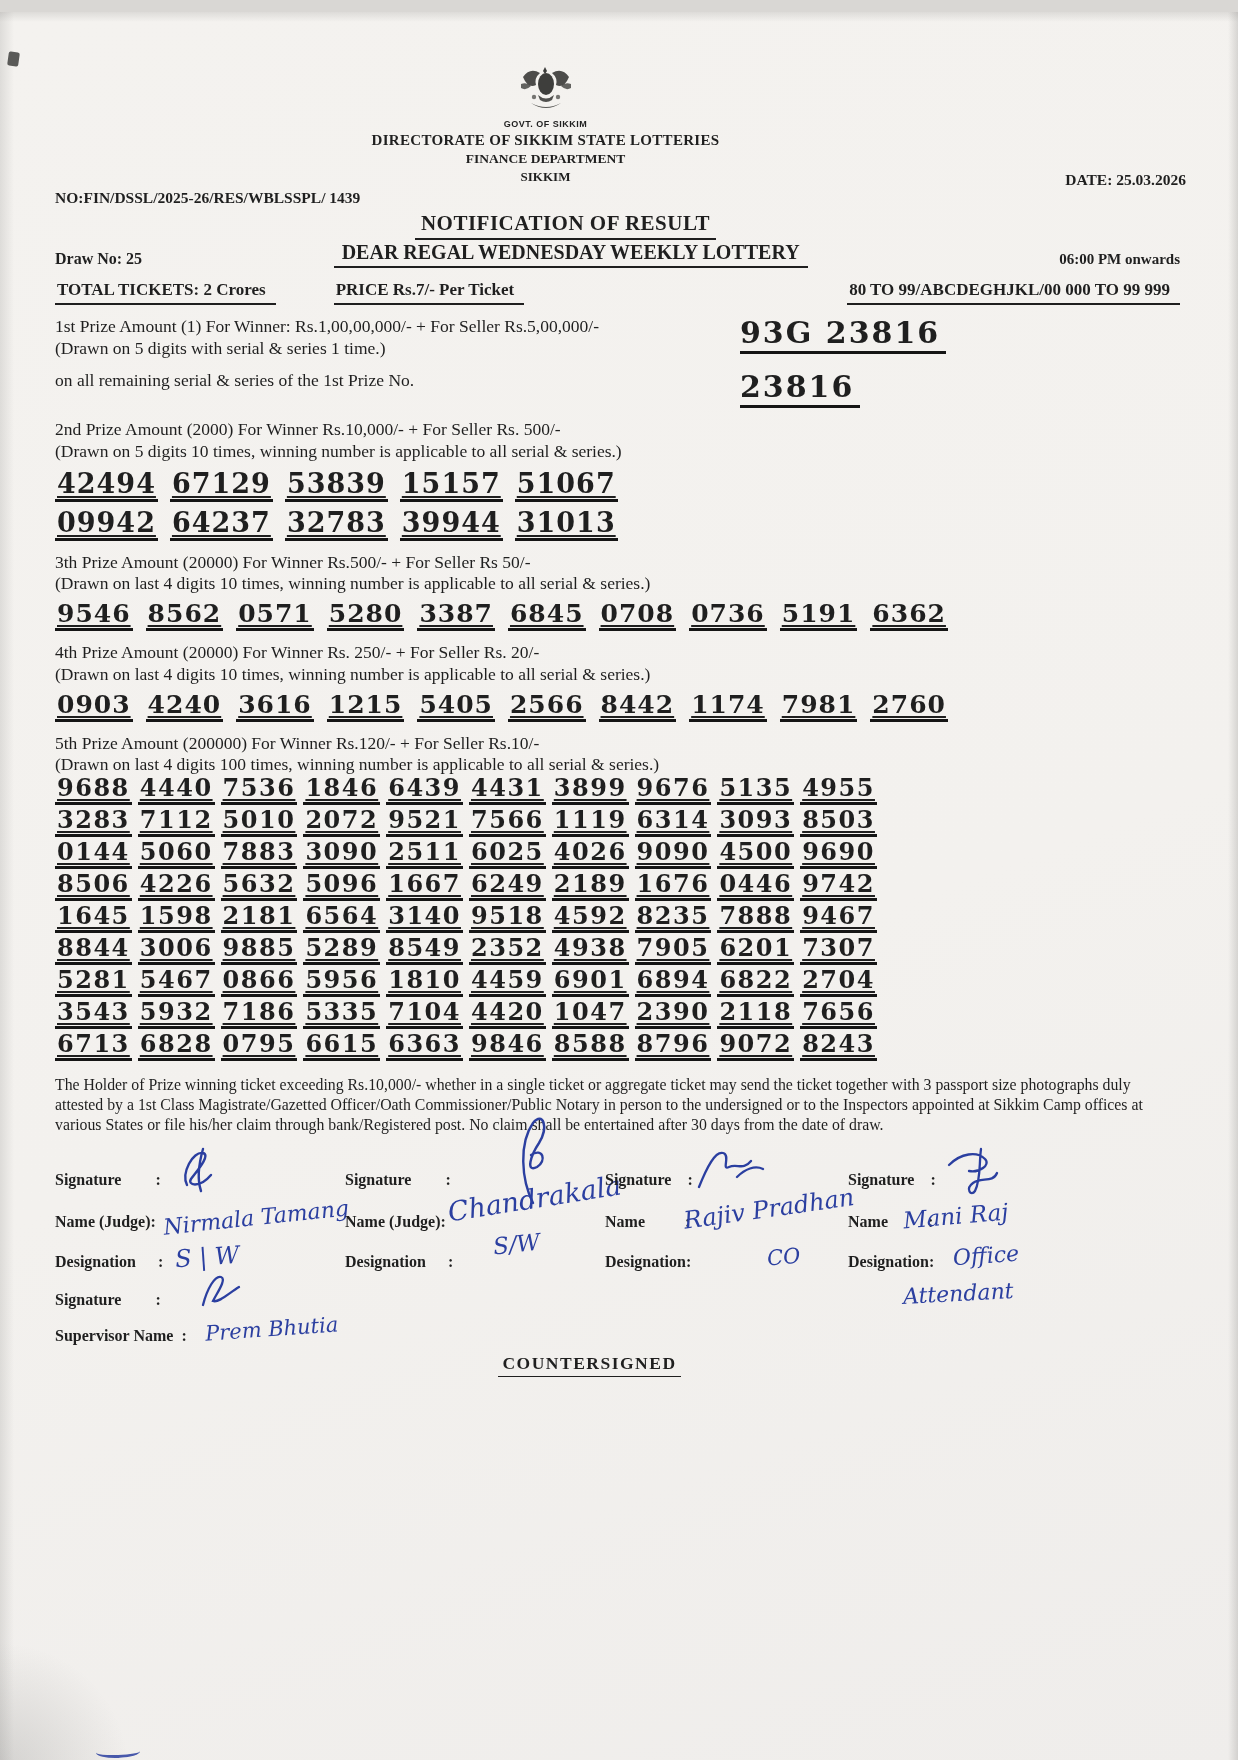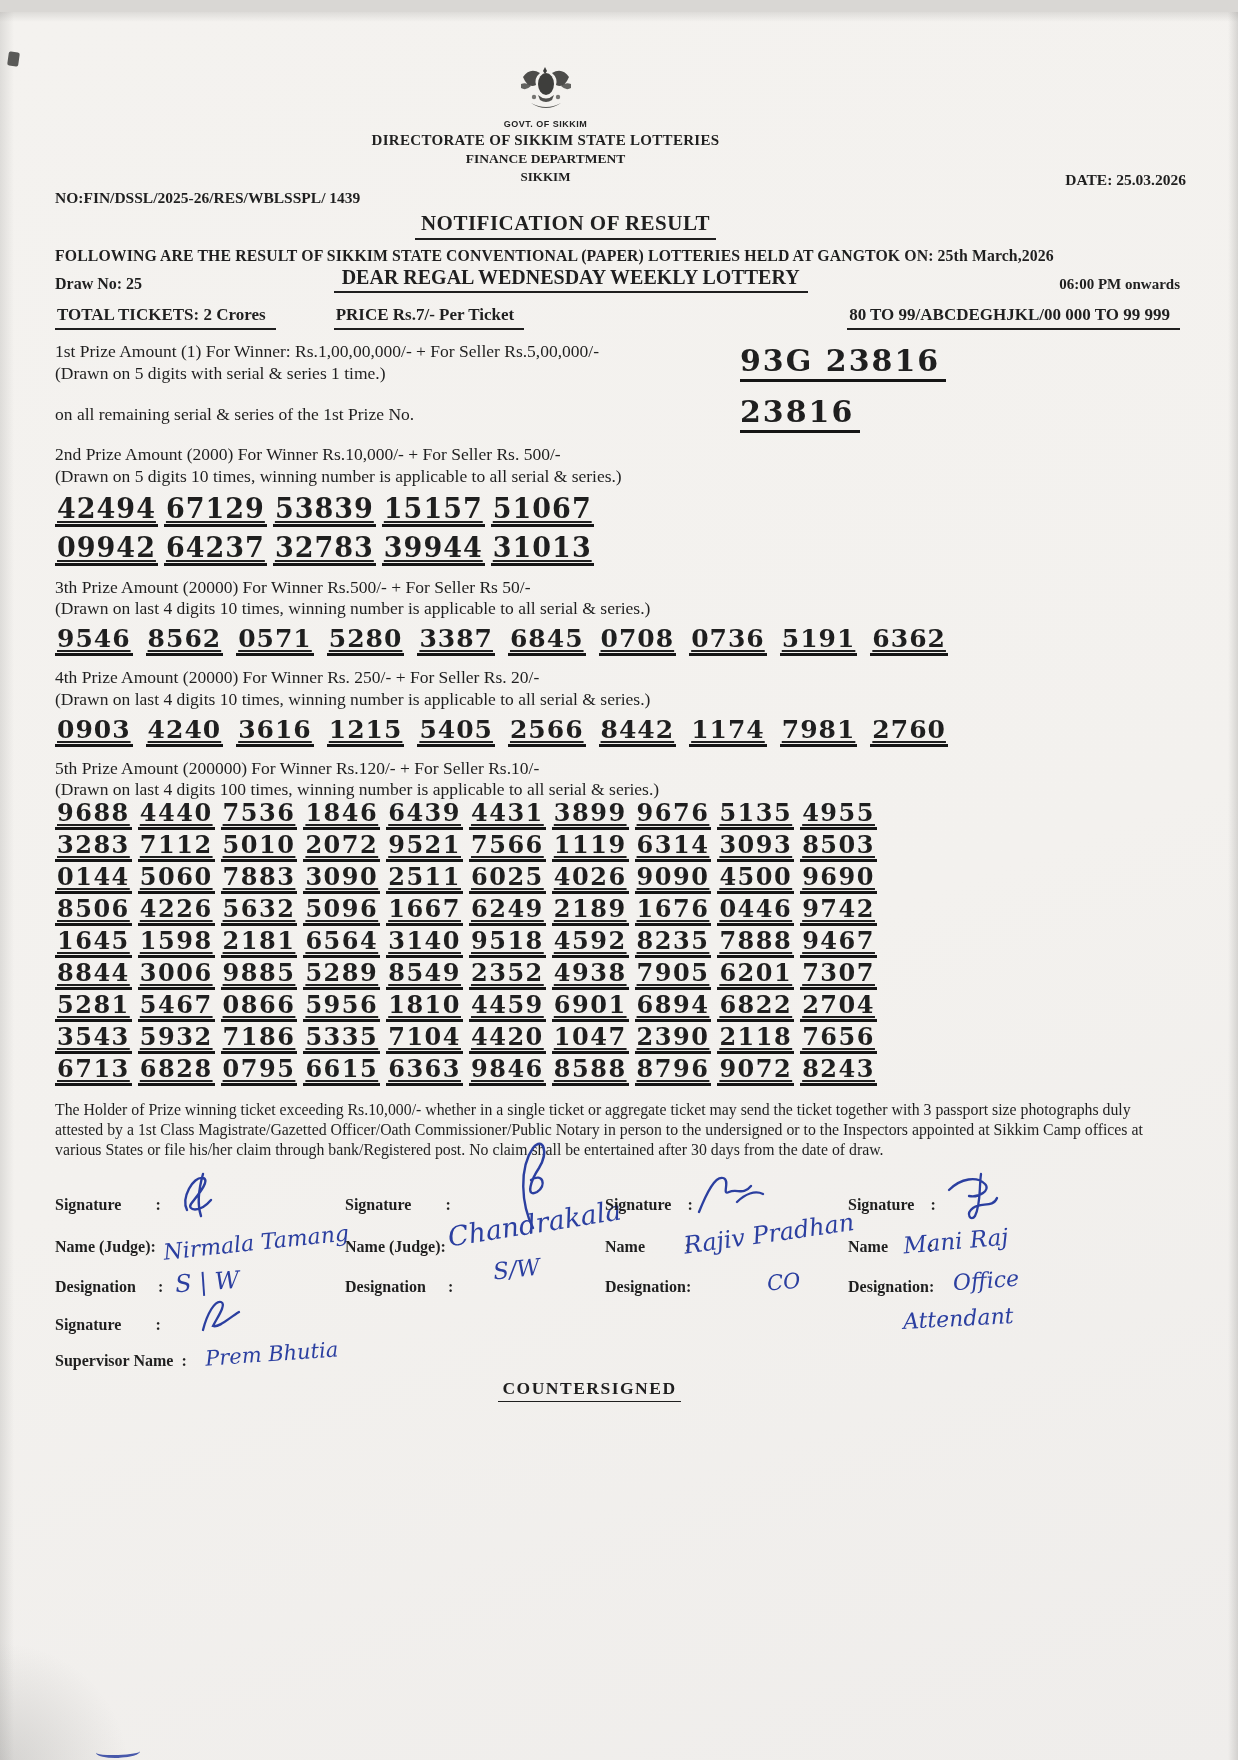--- a/index.html
+++ b/index.html
@@ -31,28 +31,28 @@
   .intro{margin-top:7px;font-size:15.8px;font-weight:600;letter-spacing:.1px;}
   .draw-row{display:flex;align-items:flex-end;margin-top:1px;}
   .draw-no{font-size:16px;font-weight:600;margin-top:8px;white-space:nowrap;}
   .lottery{flex:1;text-align:center;transform:translateX(-30px);}
   .lottery span{display:inline-block;font-size:20px;font-weight:700;border-bottom:2.5px solid #1f1f1f;padding:0 8px 2px;}
   .time{font-size:15px;font-weight:700;white-space:nowrap;margin-top:0;}
   .ticket-row{display:flex;align-items:flex-end;margin-top:12px;}
   .t-item{font-size:17px;font-weight:600;border-bottom:2px solid #1f1f1f;padding:0 10px 3px 2px;white-space:nowrap;}
   .t-mid{margin-left:58px;margin-right:auto;}
   
-  .prize{margin-top:11px;align-items:center;}
+  .prize{margin-top:11px;}
   .prize-flex{display:flex;}
   .p-lines{flex:1;}
   .p-line{font-size:17.5px;line-height:1.24;}
   .p-num-col{width:290px;margin-right:150px;padding-top:2px;}
   .big-num{display:inline-block;font-family:"DejaVu Serif",serif;font-weight:bold;font-size:30px;
            letter-spacing:2px;border-bottom:3.5px solid #151515;padding:0 6px 3px 0;line-height:1;}
-  .num-row{display:flex;gap:6px;margin:7px 0 3px;}
+  .num-row{display:flex;gap:12px;margin:7px 0 3px;}
   .grid10 .num-row{gap:13px;margin:6px 0 2px;}
   .grid5f .num-row{gap:6px;margin:0 0 3px;}
   .num{font-family:"DejaVu Serif",serif;font-weight:bold;font-size:27px;line-height:1;
        letter-spacing:1px;border-bottom:3px solid #151515;padding:0 2px 2px;
        text-decoration:underline;text-decoration-thickness:2px;text-underline-offset:3px;}
   .grid10 .num{font-size:25px;}
   .grid5f .num{font-size:24px;letter-spacing:1.5px;}
   
   .disclaimer{margin-top:14px;font-size:15.8px;line-height:1.27;font-weight:500;}
   
@@ -102,21 +102,20 @@
 
     <div class="meta">
       <span class="doc-no">NO:FIN/DSSL/2025-26/RES/WBLSSPL/ 1439</span>
       <span class="date">DATE: 25.03.2026</span>
     </div>
 
     <div class="title-row">
       <span class="title">NOTIFICATION OF RESULT</span>
     </div>
 
-    <div class="intro">FOLLOWING ARE THE RESULT OF SIKKIM STATE CONVENTIONAL (PAPER) LOTTERIES HELD AT GANGTOK ON: 25th March,2026</div>
 
     <div class="draw-row">
       <span class="draw-no">Draw No: 25</span>
       <span class="lottery">
         <span>DEAR REGAL WEDNESDAY WEEKLY LOTTERY</span>
       </span>
       <span class="time">06:00 PM onwards</span>
     </div>
 
     <div class="ticket-row">

